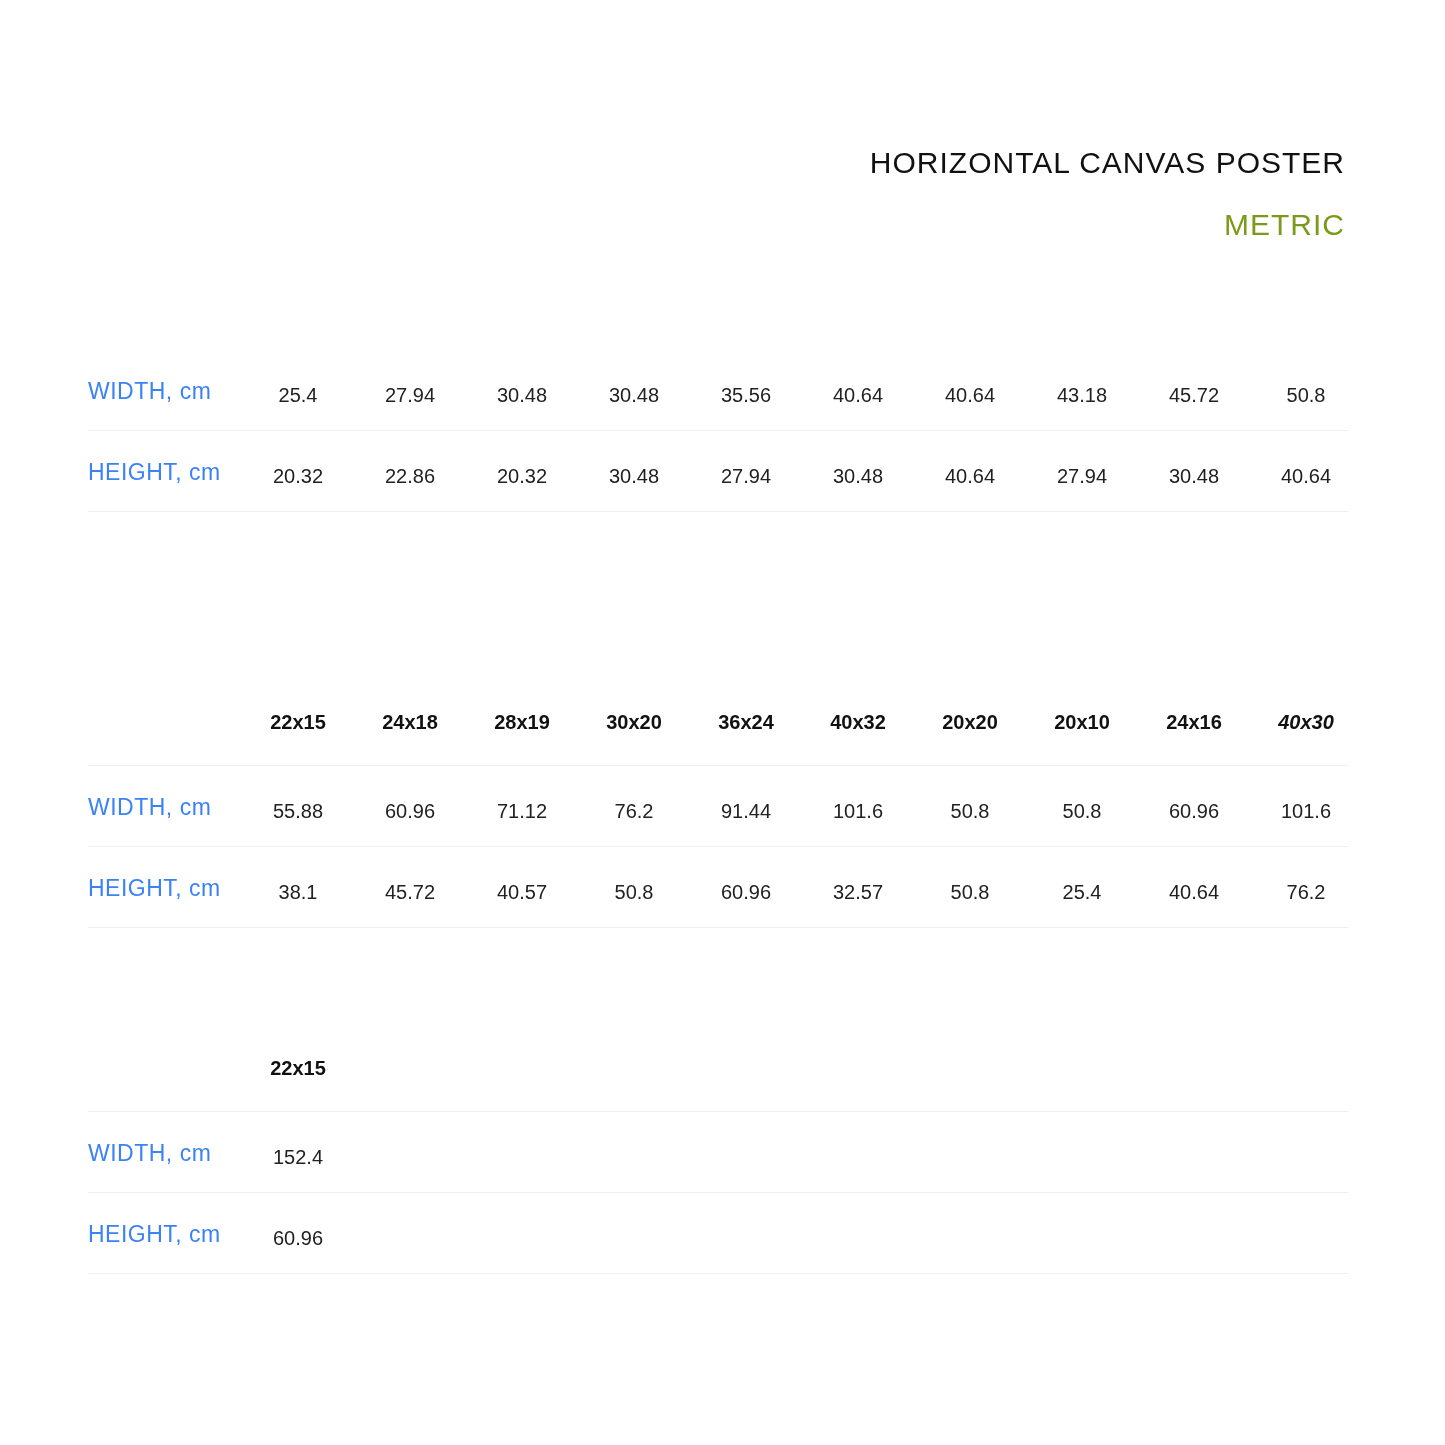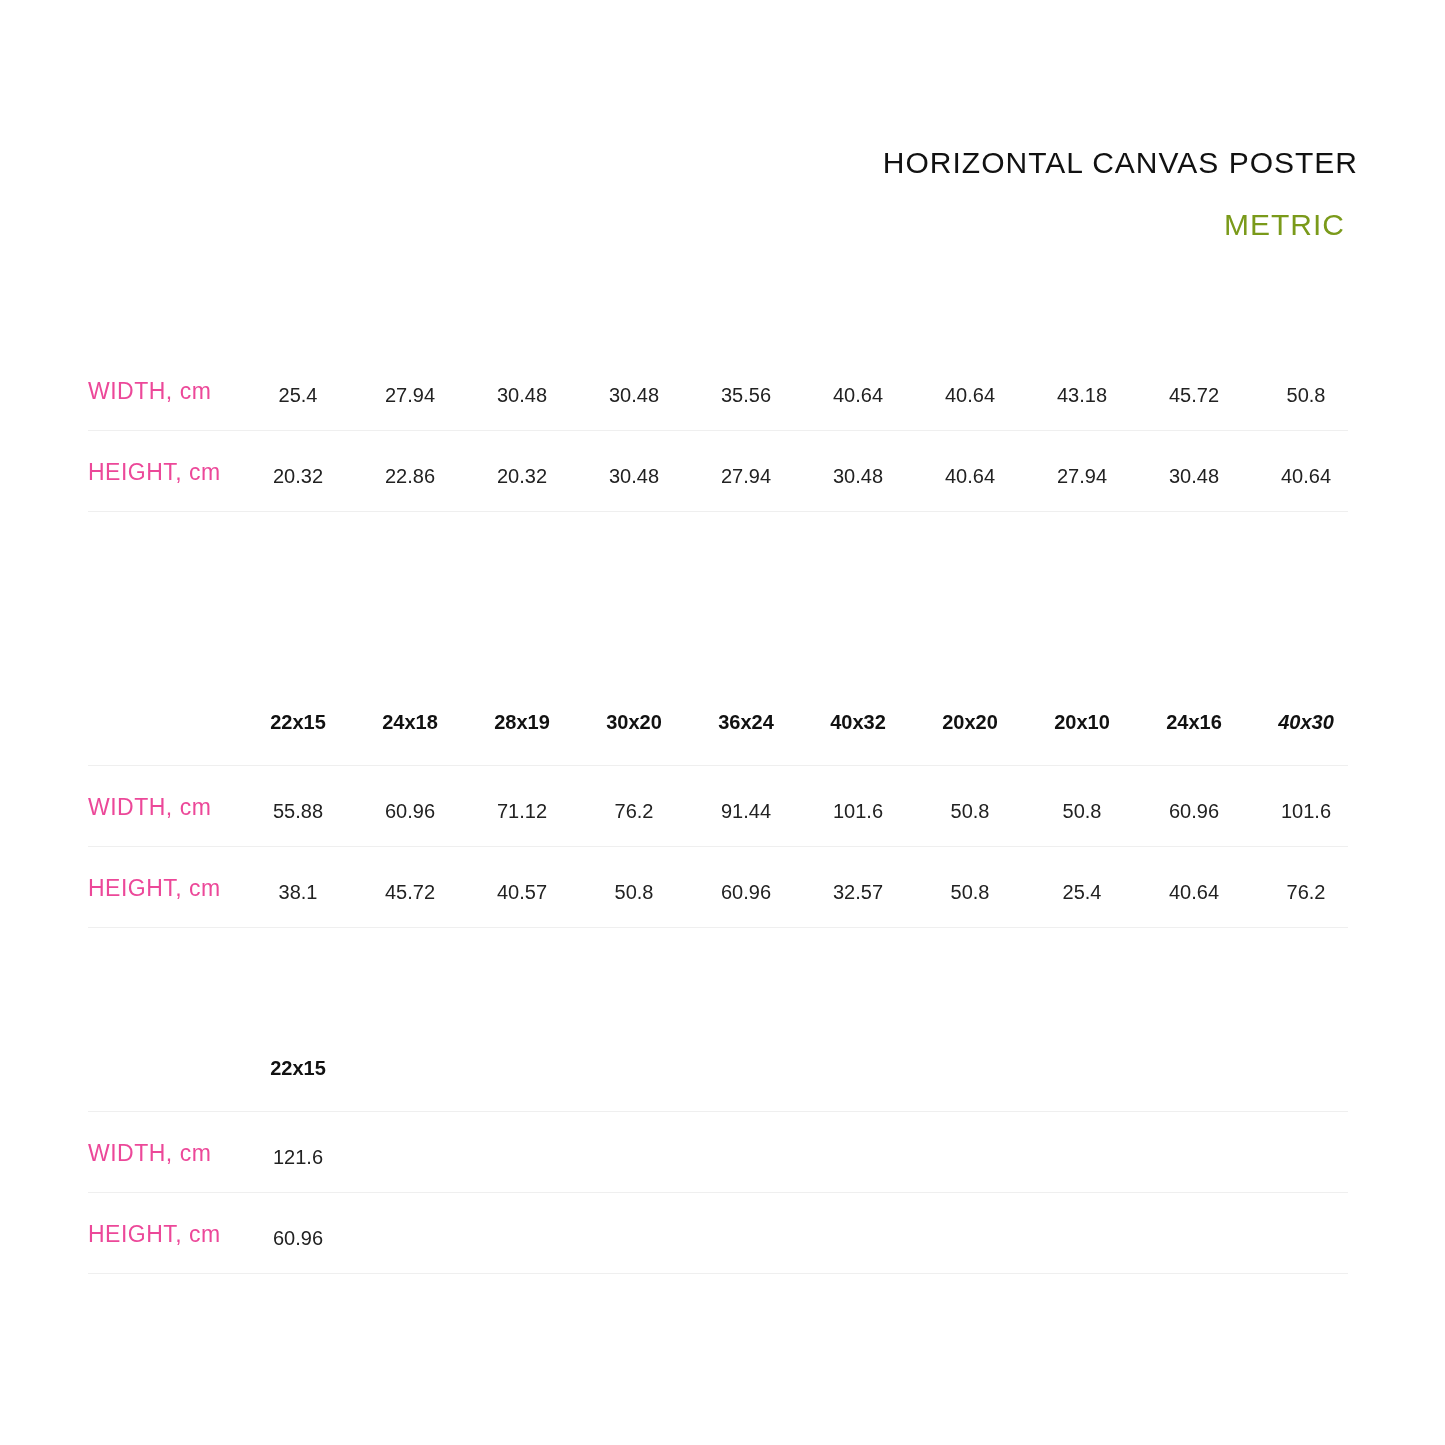--- a/index.html
+++ b/index.html
@@ -1,22 +1,22 @@
 <!DOCTYPE html>
 <html><head>
 <meta charset="utf-8">
 <style>
   html, body { margin: 0; padding: 0; background: #ffffff; }
   body { width: 1445px; height: 1445px; position: relative; font-family: "Liberation Sans", sans-serif; color: #111; }
-  .title { position: absolute; right: 87px; top: 146px; font-size: 30px; letter-spacing: 1px; color: #111; font-weight: normal; }
+  .title { position: absolute; right: 100px; top: 146px; font-size: 30px; letter-spacing: 1px; color: #111; font-weight: normal; }
   .subtitle { position: absolute; right: 100px; top: 208px; font-size: 30px; letter-spacing: 1px; color: #7a9a1a; }
   .table { position: absolute; left: 88px; width: 1260px; }
   .row { position: relative; height: 80px; border-bottom: 1.5px solid #efefef; }
   .row.head { height: 68px; border-bottom: 1.5px solid #efefef; }
-  .label { position: absolute; left: 0; font-size: 23px; color: #ec4899; letter-spacing: 0.5px; }
+  .label { position: absolute; left: 0; font-size: 23px; color: #3b82f6; letter-spacing: 0.5px; }
   .cell { position: absolute; width: 112px; text-align: center; font-size: 20px; color: #222; }
   .head .cell { font-weight: bold; font-size: 20px; color: #111; top: 14px; }
   .row.data .label { top: 28px; }
   .row.data .cell { top: 34px; }
 </style>
 </head>
 <body>
 
 <div class="title">HORIZONTAL CANVAS POSTER</div>
 <div class="subtitle">METRIC</div>
@@ -89,20 +89,20 @@
         <div class="cell" style="left: 1050px;">40.64</div>
         <div class="cell" style="left: 1162px;">76.2</div>
       </div>
     </div>
     <div class="table" style="top: 1043px;">
       <div class="row head">
         <div class="cell" style="left: 154px;">22x15</div>
       </div>
       <div class="row data">
         <div class="label">WIDTH, cm</div>
-        <div class="cell" style="left: 154px;">121.6</div>
+        <div class="cell" style="left: 154px;">152.4</div>
       </div>
       <div class="row data">
         <div class="label">HEIGHT, cm</div>
         <div class="cell" style="left: 154px;">60.96</div>
       </div>
     </div>
   </div>
 
 </body></html>

